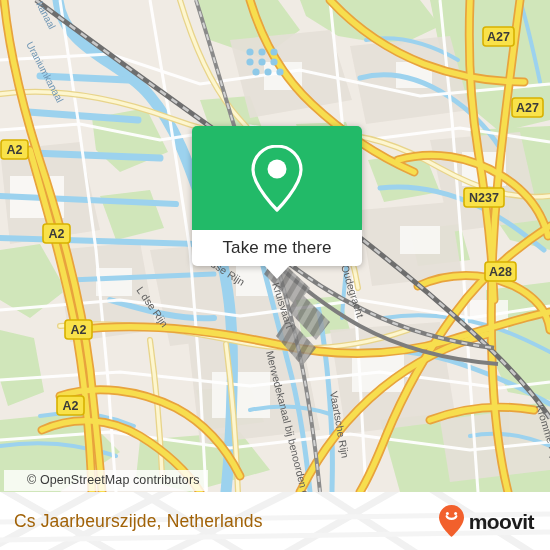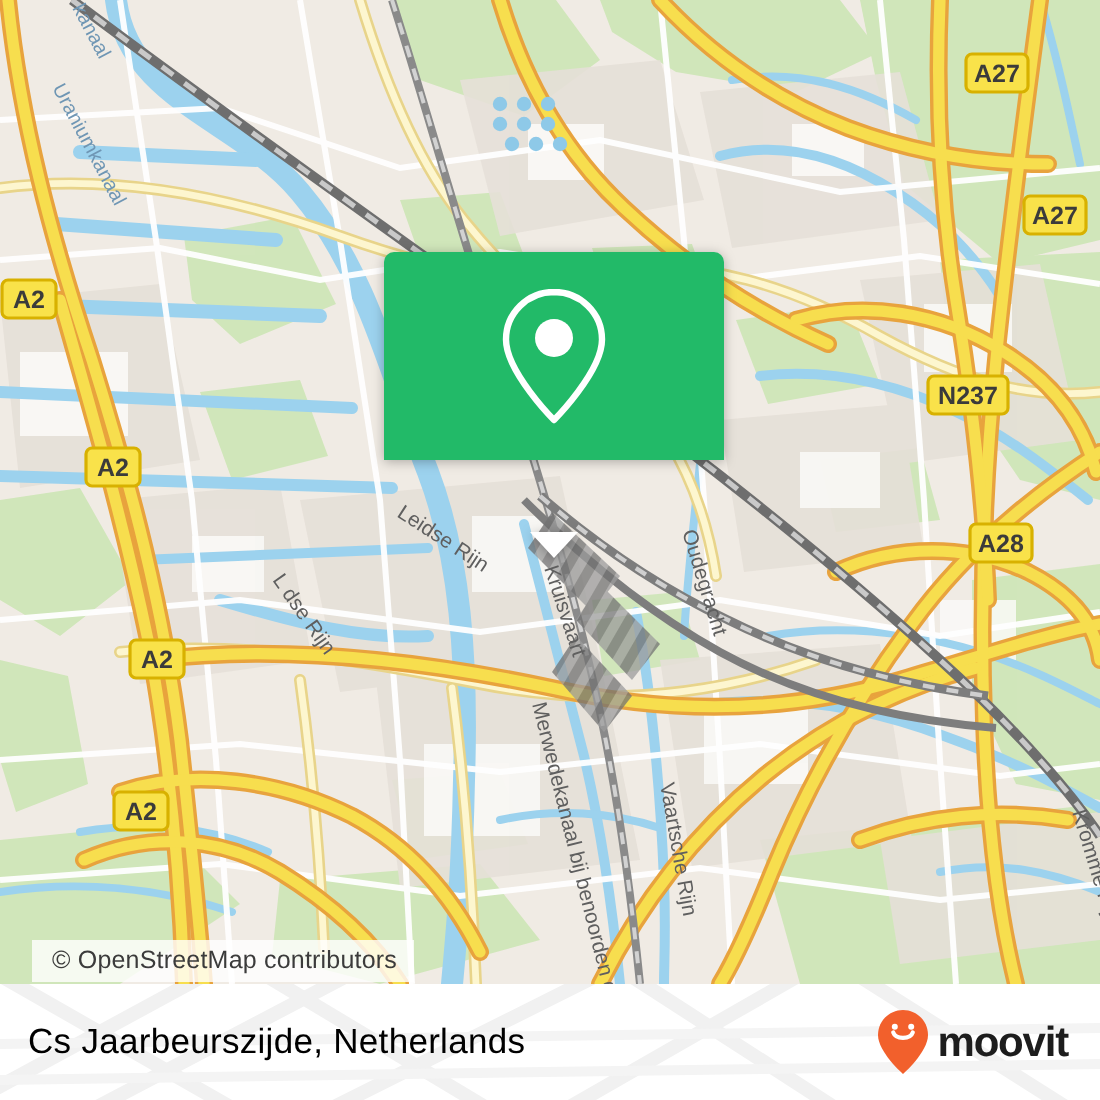--- a/index.html
+++ b/index.html
@@ -10,24 +10,24 @@
     background:#ffffff;
     -webkit-font-smoothing:antialiased;
   }
   #page{position:relative;width:550px;height:550px;overflow:hidden;background:#fff;}
 
   
   #map{position:absolute;left:0;top:0;width:550px;height:492px;overflow:hidden;background:#efeae4;}
   #map svg{display:block;}
 
   .attrib{
-    position:absolute;left:16px;top:470px;
+    position:absolute;left:4px;top:470px;
     background:rgba(255,255,255,.80);
     font-size:12.5px;color:#3b3b3b;
-    padding:3px 8px 4px 10px;
+    padding:3px 8px 4px 23px;
     letter-spacing:.1px;
     white-space:nowrap;
     z-index:40;
   }
 
   
   #card{
     position:absolute;left:192px;top:126px;width:170px;
     z-index:60;
     filter:drop-shadow(0 1px 3px rgba(0,0,0,.28));
@@ -56,21 +56,21 @@
   }
 
   
   #footer{
     position:absolute;left:0;top:492px;width:550px;height:58px;
     background:#ffffff;overflow:hidden;
   }
   #footer-bg{position:absolute;left:0;top:0;width:550px;height:58px;opacity:1;}
   #footer-title{
     position:absolute;left:14px;top:50%;transform:translateY(-50%);
-    font-size:17.5px;color:#000000;letter-spacing:.15px;white-space:nowrap;
+    font-size:17.5px;color:#a16207;letter-spacing:.15px;white-space:nowrap;
   }
   #brand{
     position:absolute;right:16px;top:50%;transform:translateY(-50%);
     display:flex;align-items:center;gap:4px;
   }
   #brand-word{
     font-size:21px;font-weight:bold;color:#1d1d1d;letter-spacing:-.6px;line-height:1;
   }
 
   .noselect{user-select:none;}
@@ -335,20 +335,23 @@
 
     <div class="attrib noselect">© OpenStreetMap contributors</div>
   </div>
 
   <div id="card">
     <div id="card-green">
       <svg width="62" height="74" viewBox="0 0 62 74">
         <path d="M31 5 C17.8 5 7 15.6 7 28.8 C7 45 31 69 31 69 C31 69 55 45 55 28.8 C55 15.6 44.2 5 31 5 Z" fill="none" stroke="#ffffff" stroke-width="3.2" stroke-linejoin="round"></path>
         <circle cx="31" cy="28" r="9.5" fill="#ffffff"></circle>
       </svg>
+    </div>
+    <div id="card-white">
+      <span id="card-label">Take me there</span>
     </div>
     <div id="card-tail"></div>
   </div>
 
   <div id="footer">
     <svg id="footer-bg" viewBox="0 0 550 58">
       <g stroke="#f1f1f1" stroke-width="7" fill="none">
         <path d="M-20 62 L120 -14"></path>
         <path d="M40 66 L200 -18"></path>
         <path d="M150 70 L330 -20"></path>

